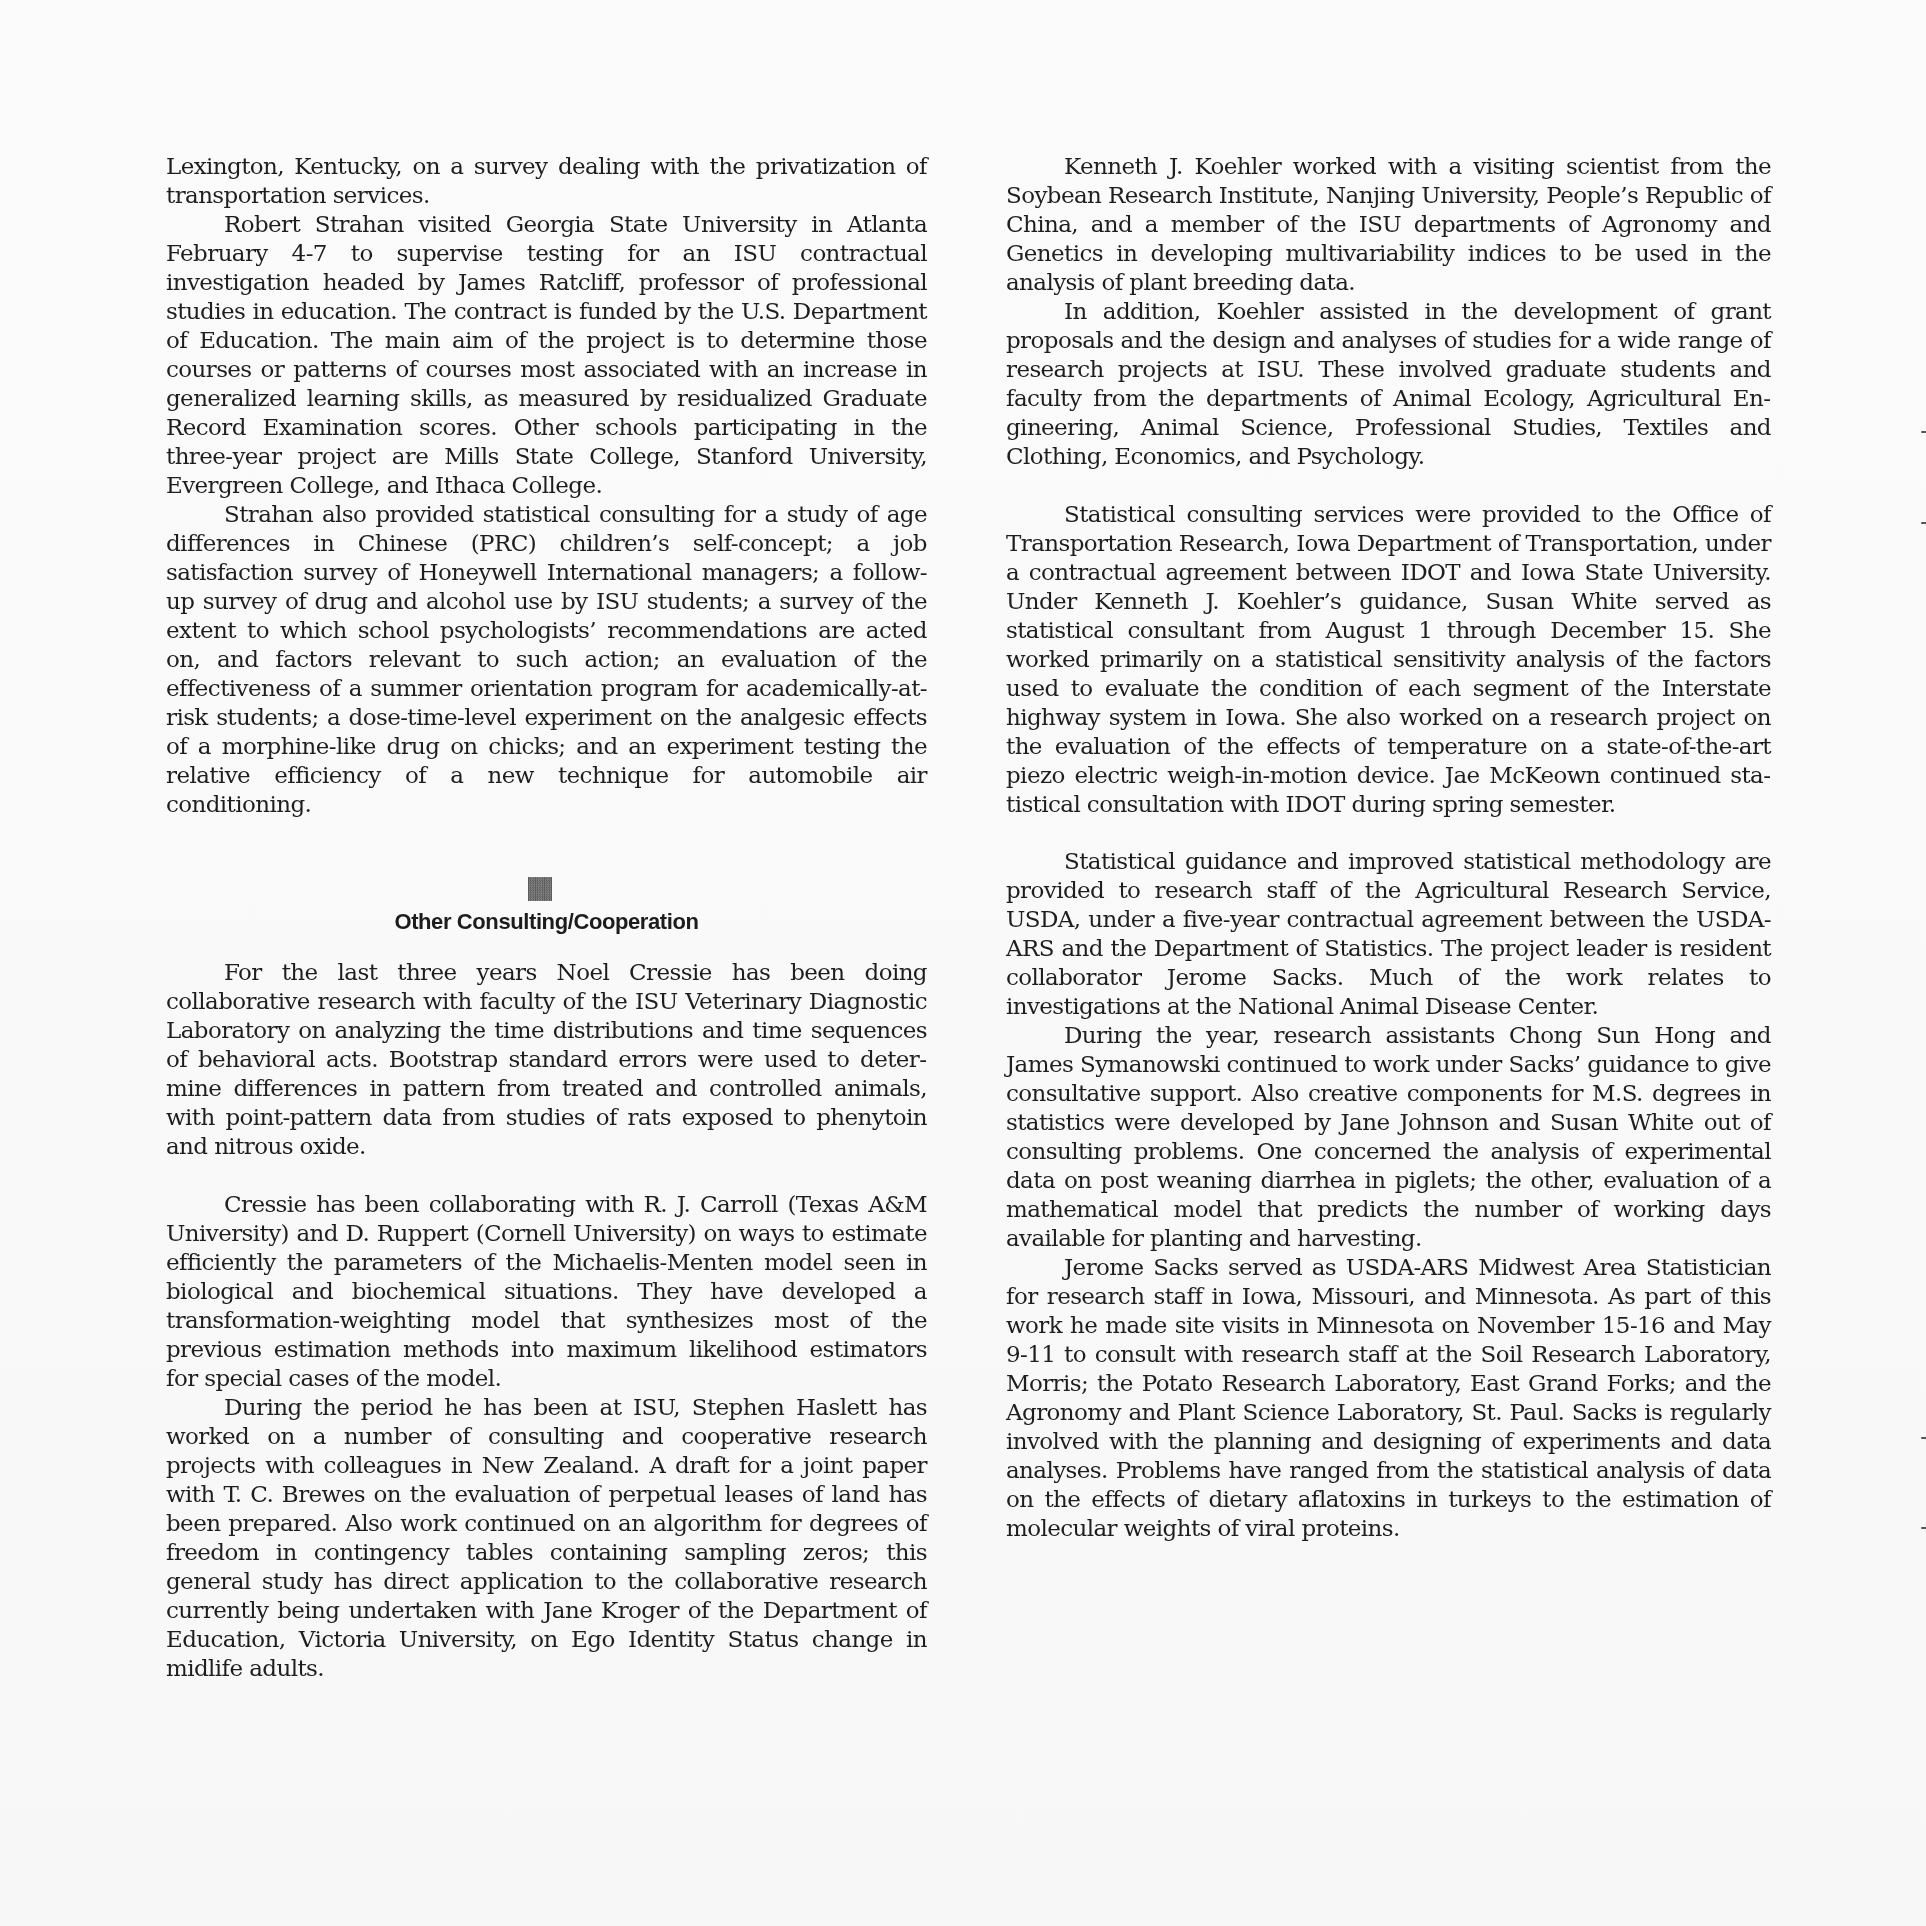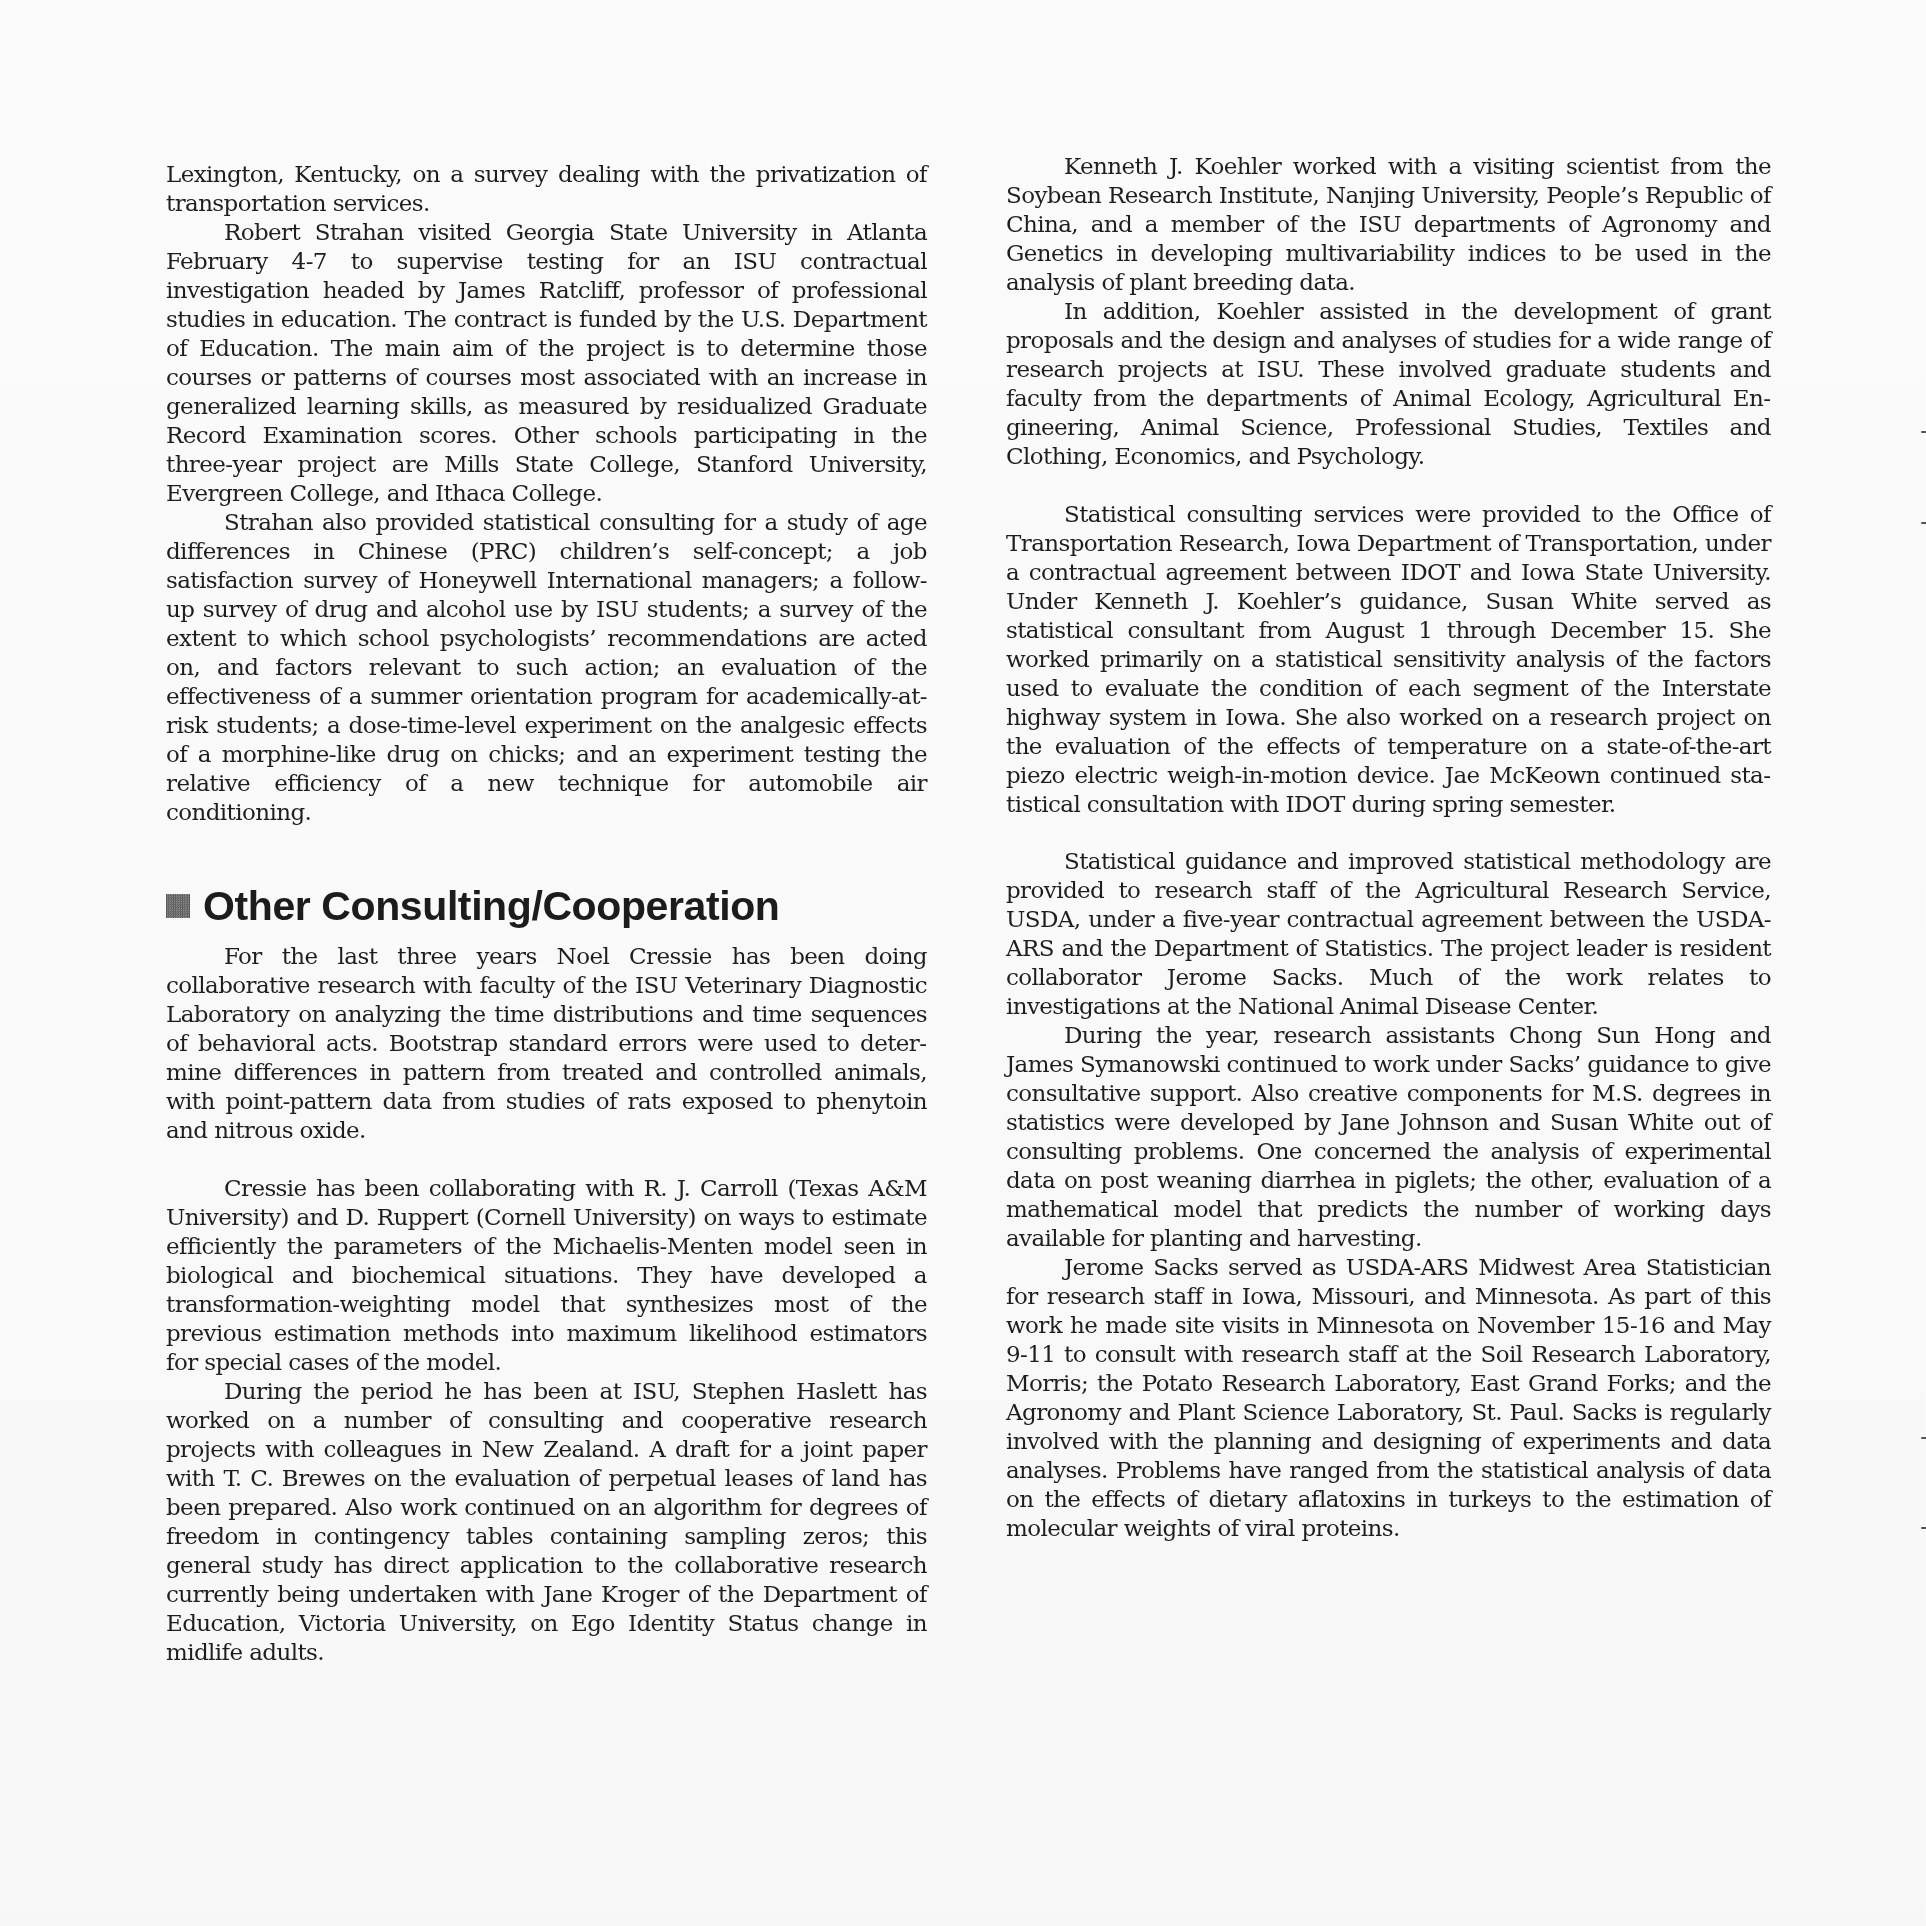--- a/index.html
+++ b/index.html
@@ -17,27 +17,27 @@
     .column {
       position: absolute; top: 152px;
       font-family: "DejaVu Serif", "Liberation Serif", serif;
       font-size: 23px; line-height: 29px; color: #1e1e1e;
       text-align: justify; hyphens: manual; letter-spacing: -0.6px;
       transform-origin: 0 0;
     }
     .col-left { left: 166px; width: 761px; }
     .col-right { left: 1006px; width: 765px; }
     .col-left p, .col-right p { margin: 0; text-indent: 58px; }
-    .col-left p.noindent { text-indent: 0; margin-top: 8px; }
+    .col-left p.noindent { text-indent: 0; }
     .gap { height: 28.5px; }
     .gap-lg { height: 58px; }
     .section-heading {
       display: flex; align-items: center; margin: 0 0 15.4px 0;
       font-family: "Liberation Sans", "DejaVu Sans", sans-serif; font-weight: bold;
-      font-size: 41px; line-height: 42px; color: #1c1c1c; letter-spacing: -0.4px;
+      font-size: 22px; line-height: 42px; color: #1c1c1c; letter-spacing: -0.4px; flex-direction: column;
     }
     .heading-square {
       width: 24px; height: 24px; margin-right: 13px;
       background: repeating-conic-gradient(#5a5a5a 0% 25%, #8a8a8a 0% 50%) 50% / 2.3px 2.3px;
     }
   </style>
 </head>
 <body>
 
 <div class="page">

